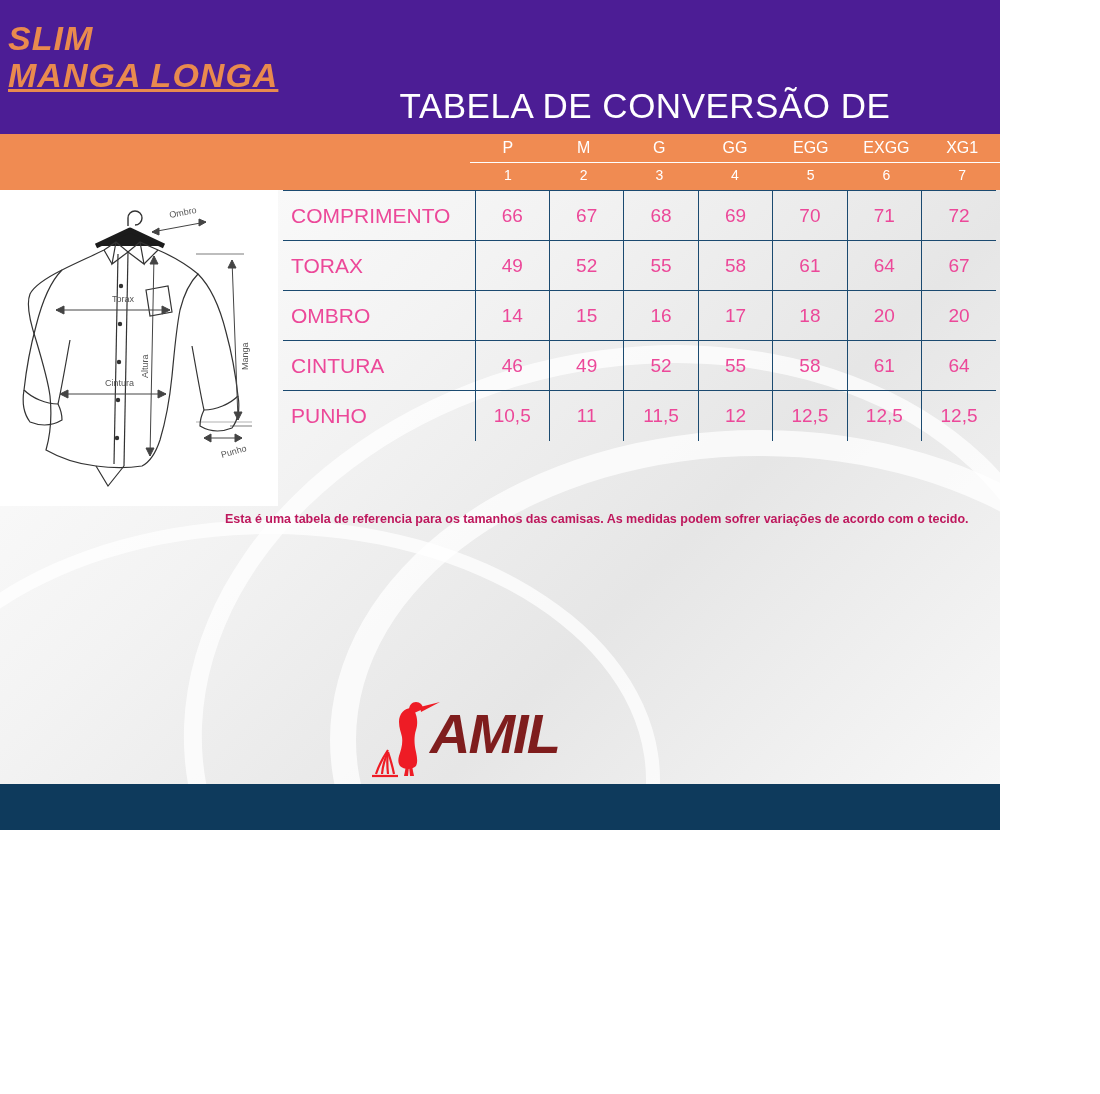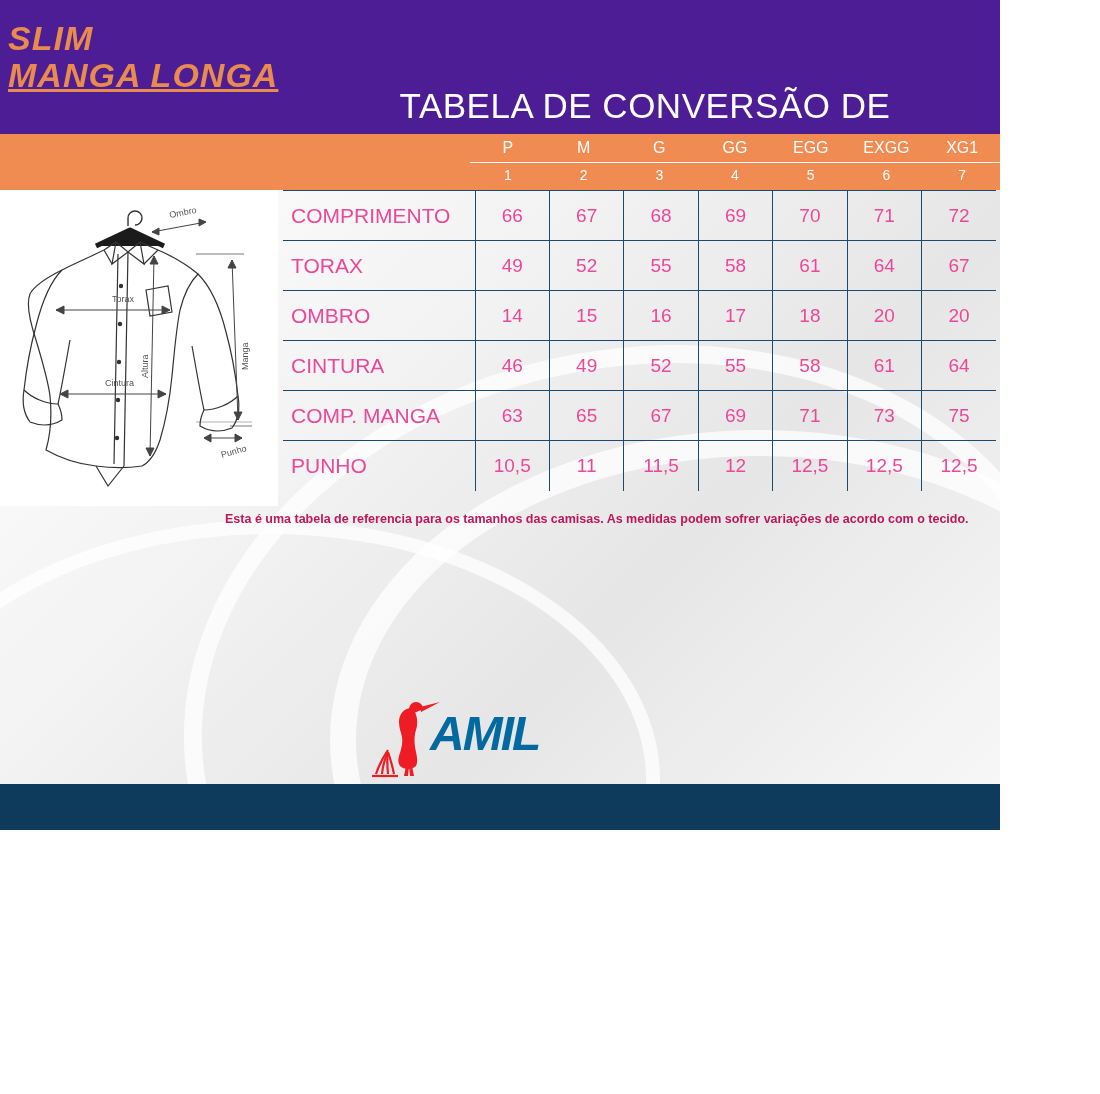--- a/index.html
+++ b/index.html
@@ -159,22 +159,22 @@
   
   .logo {
     position: absolute;
     left: 368px; top: 700px;
     width: 340px;
     height: 78px;
   }
   .logo-text {
     position: absolute;
     left: 62px; top: -2px;
-    color: #0369a1;
-    font-size: 48px;
+    color: #7f1d1d;
+    font-size: 56px;
     font-weight: bold;
     font-style: italic;
     letter-spacing: -2px;
     line-height: 72px;
   }
 
   
   .footer-band {
     position: absolute;
     left: 0; top: 784px;
@@ -354,30 +354,20 @@
           <td class="rowlabel">CINTURA</td>
           <td>46</td>
           <td>49</td>
           <td>52</td>
           <td>55</td>
           <td>58</td>
           <td>61</td>
           <td>64</td>
         </tr>
         <tr>
-          <td class="rowlabel">COMP. MANGA</td>
-          <td>63</td>
-          <td>65</td>
-          <td>67</td>
-          <td>69</td>
-          <td>71</td>
-          <td>73</td>
-          <td>75</td>
-        </tr>
-        <tr>
           <td class="rowlabel">PUNHO</td>
           <td>10,5</td>
           <td>11</td>
           <td>11,5</td>
           <td>12</td>
           <td>12,5</td>
           <td>12,5</td>
           <td>12,5</td>
         </tr>
       </tbody>

